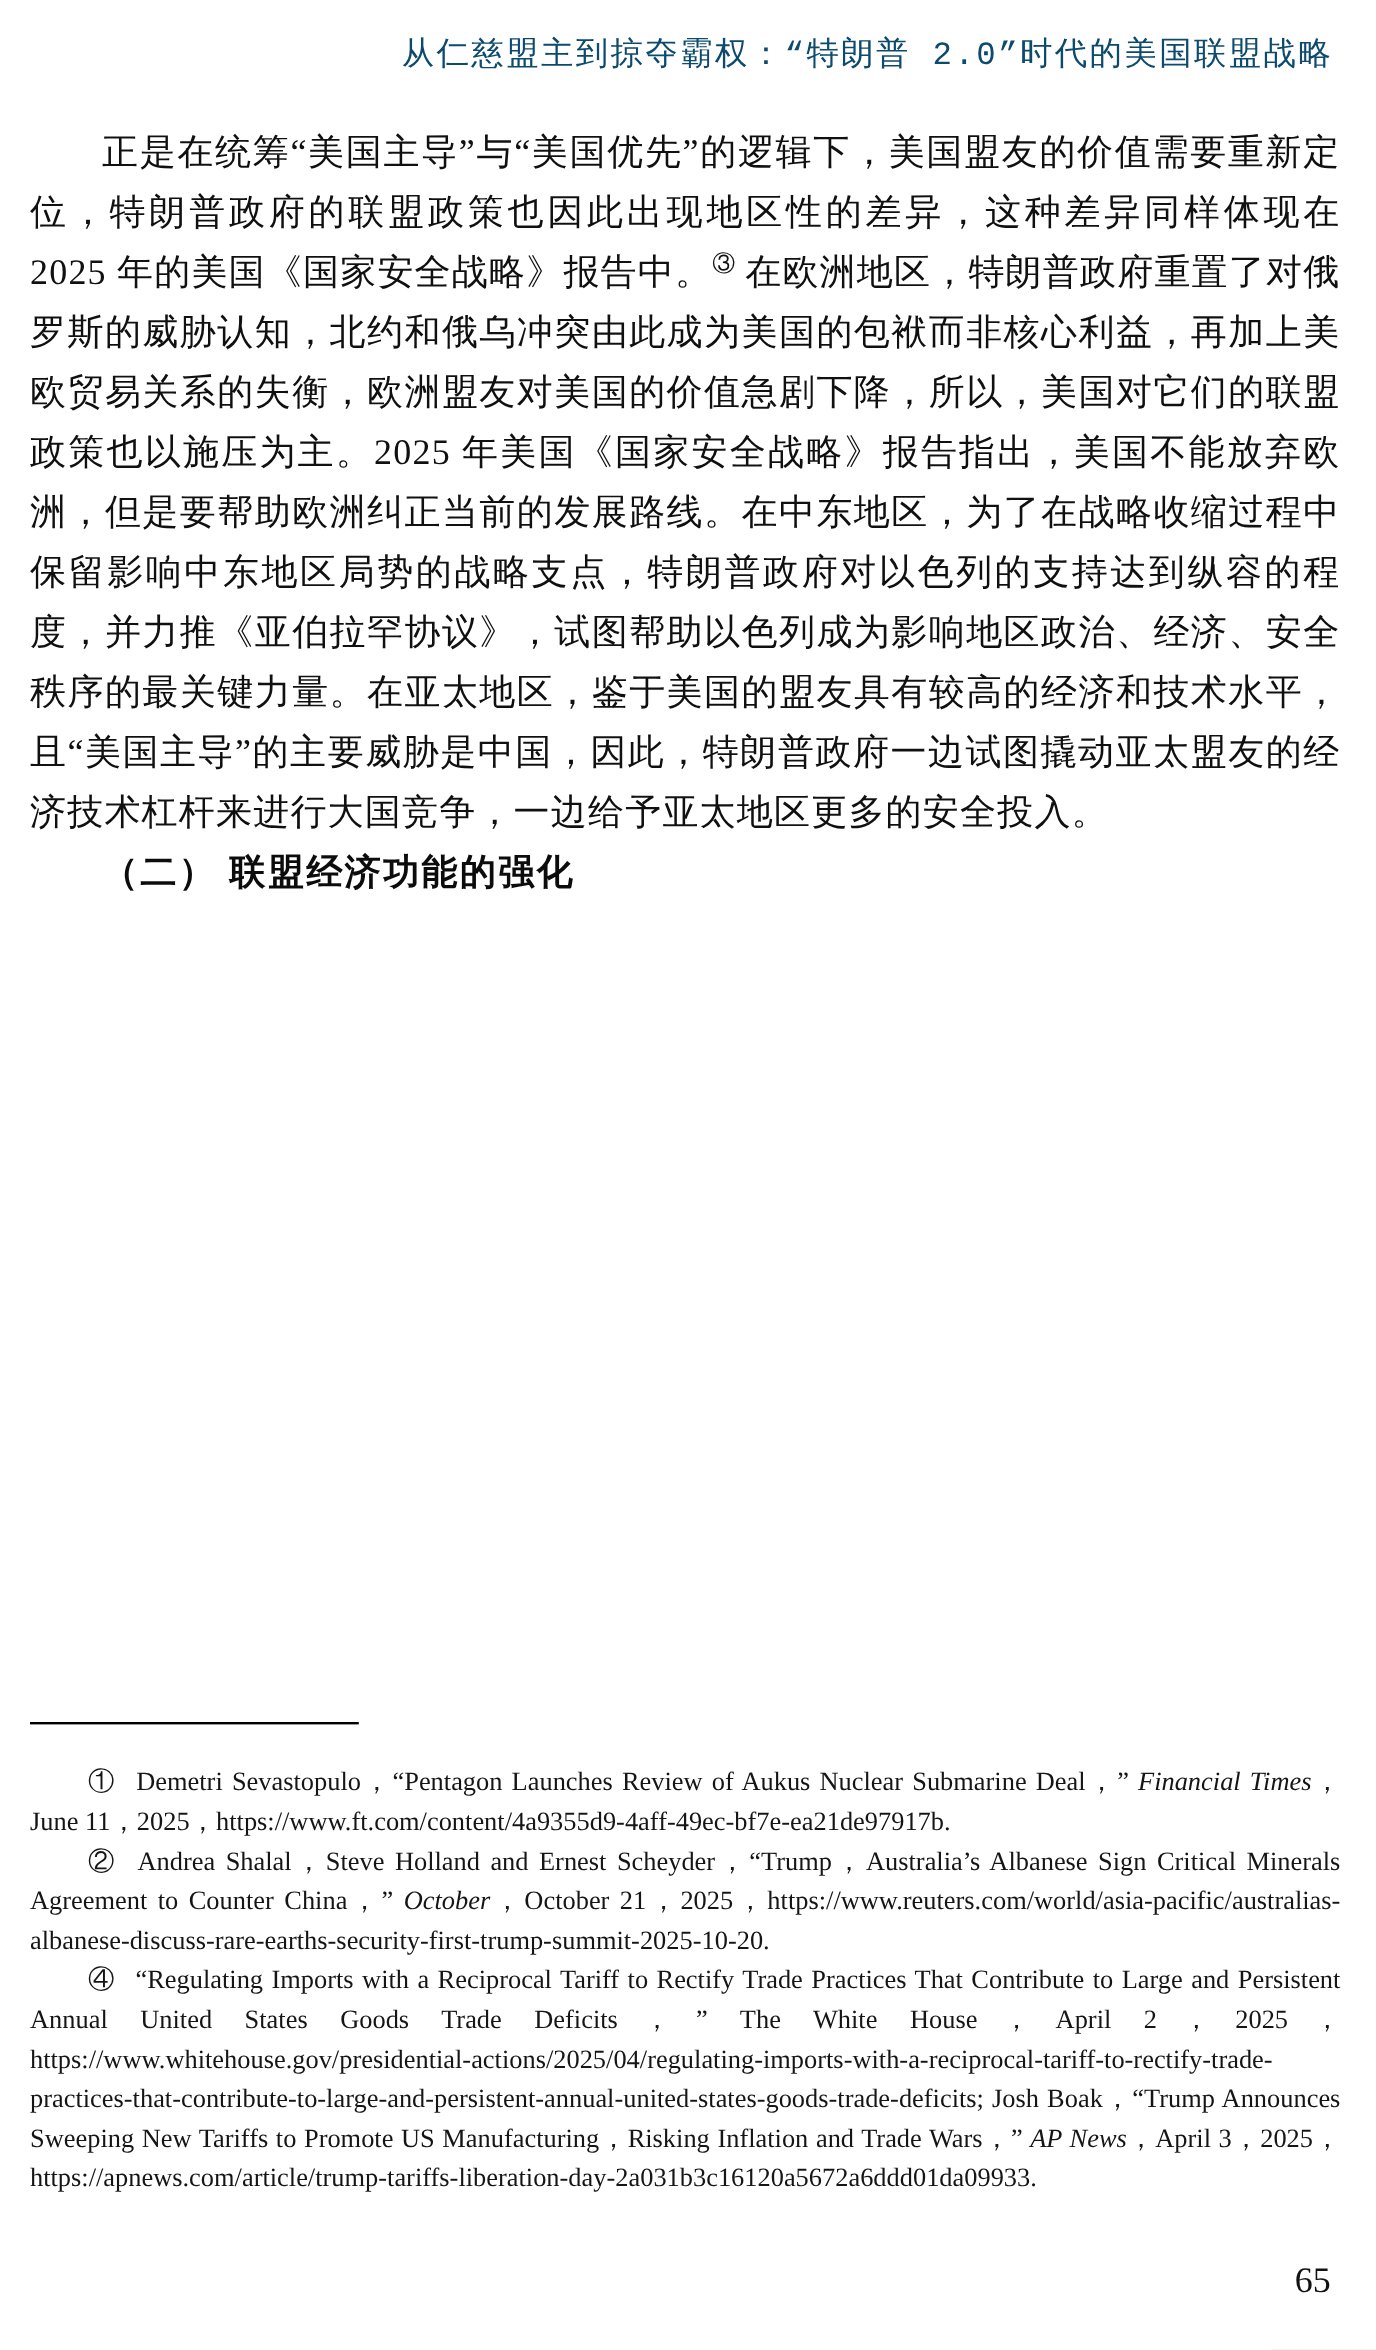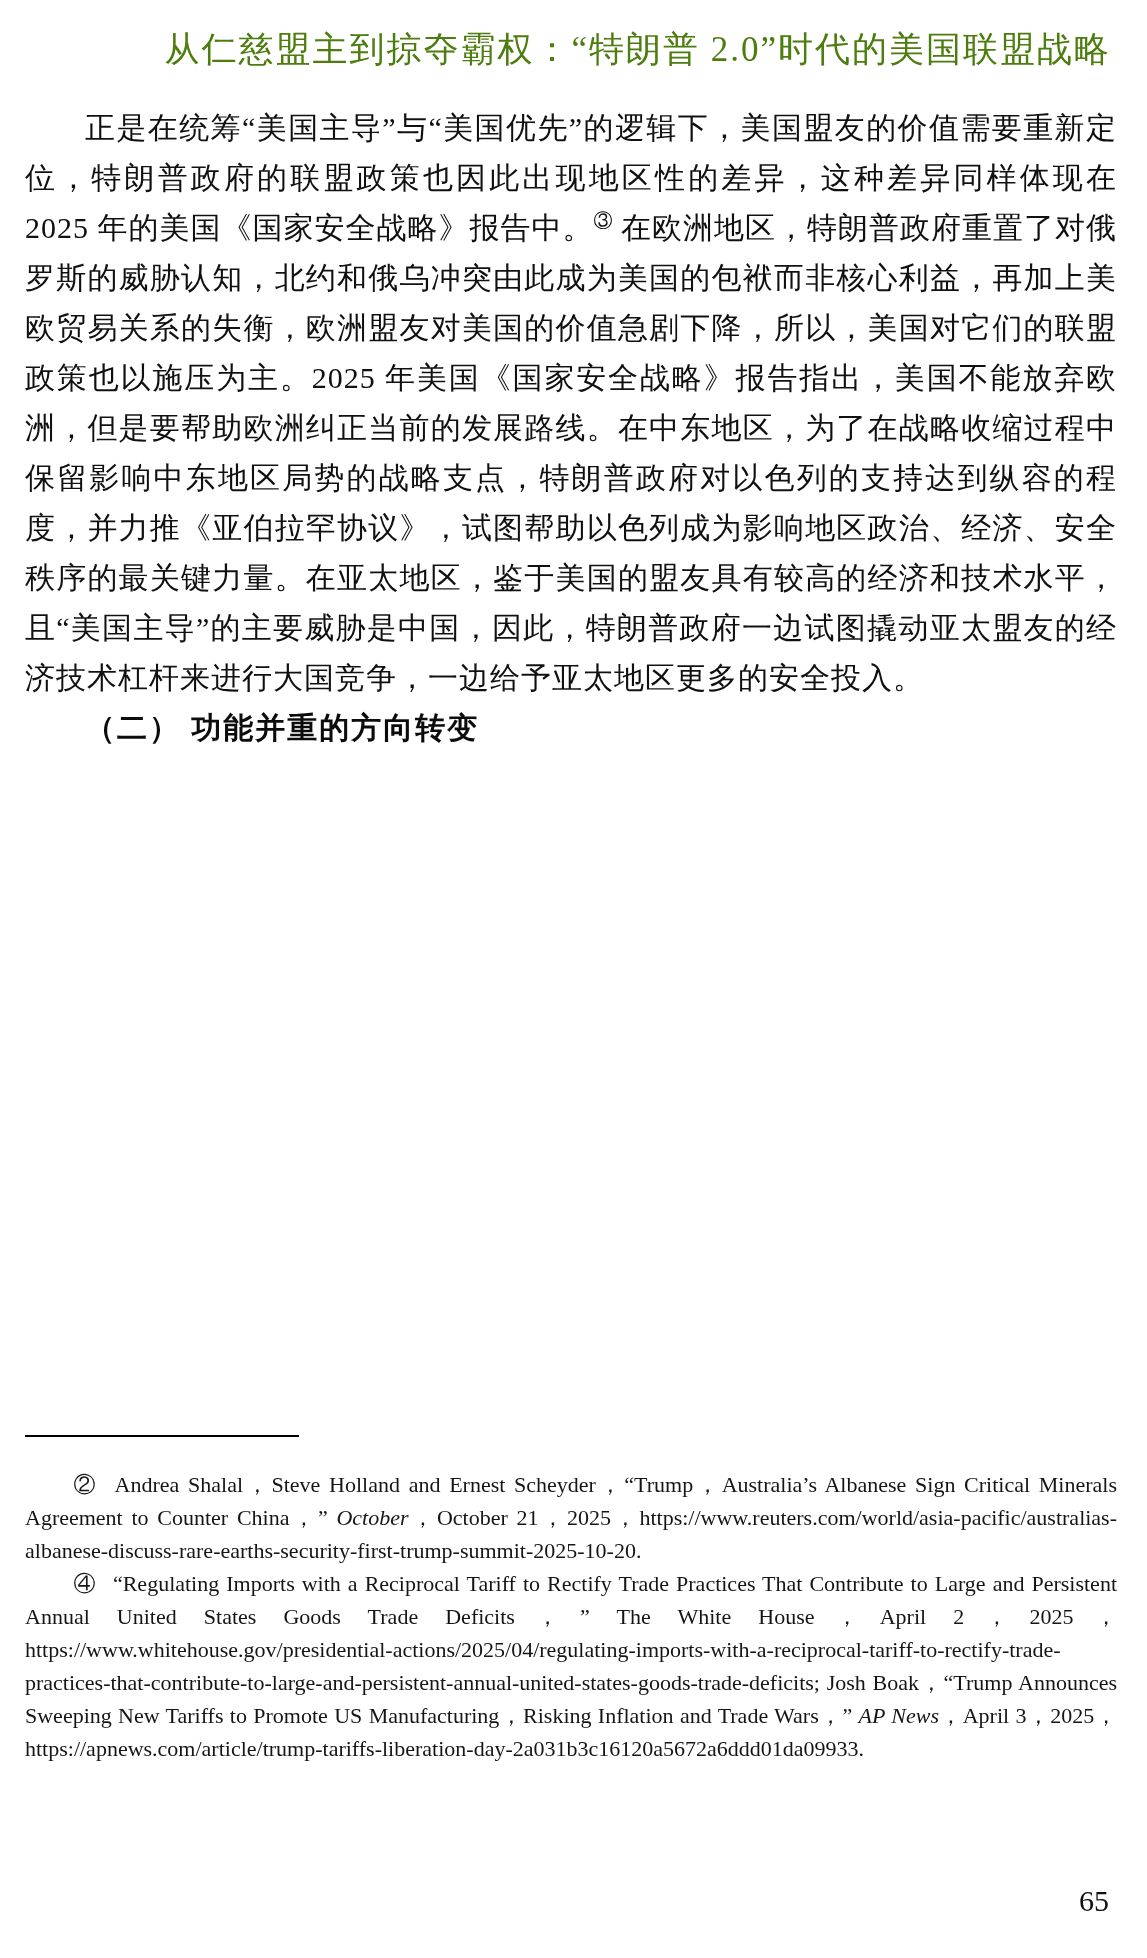--- a/index.html
+++ b/index.html
@@ -9,25 +9,25 @@
     height: 1958px;
     margin: 0 auto;
     background: #ffffff;
     color: #111111;
     overflow: hidden;
   }
   .running-title {
     position: absolute;
     top: 26px;
     right: 36px;
-    font-family: Liberation Serif, serif;
-    font-size: 35px;
+    font-family: Liberation Mono, monospace;
+    font-size: 27px;
     letter-spacing: 2px;
     white-space: nowrap;
-    color: #4d7c0f;
+    color: #0c4a6e;
   }
   .body-blocks {
     position: absolute;
     top: 103px;
     left: 25px;
     width: 1092px;
     font-family: "Liberation Serif", "DejaVu Serif", serif;
     font-size: 30px;
     line-height: 50px;
     text-align: justify;
@@ -84,24 +84,25 @@
   }
 </style>
 </head>
 <body>
 
 <div class="page">
   <div class="running-title">从仁慈盟主到掠夺霸权：“特朗普 2.0”时代的美国联盟战略</div>
 
   <div class="body-blocks">
       <p class="para indent">正是在统筹“美国主导”与“美国优先”的逻辑下，美国盟友的价值需要重新定位，特朗普政府的联盟政策也因此出现地区性的差异，这种差异同样体现在 2025 年的美国《国家安全战略》报告中。<sup>③</sup> 在欧洲地区，特朗普政府重置了对俄罗斯的威胁认知，北约和俄乌冲突由此成为美国的包袱而非核心利益，再加上美欧贸易关系的失衡，欧洲盟友对美国的价值急剧下降，所以，美国对它们的联盟政策也以施压为主。2025 年美国《国家安全战略》报告指出，美国不能放弃欧洲，但是要帮助欧洲纠正当前的发展路线。在中东地区，为了在战略收缩过程中保留影响中东地区局势的战略支点，特朗普政府对以色列的支持达到纵容的程度，并力推《亚伯拉罕协议》，试图帮助以色列成为影响地区政治、经济、安全秩序的最关键力量。在亚太地区，鉴于美国的盟友具有较高的经济和技术水平，且“美国主导”的主要威胁是中国，因此，特朗普政府一边试图撬动亚太盟友的经济技术杠杆来进行大国竞争，一边给予亚太地区更多的安全投入。</p>
-      <h3 class="heading">（二） 功能并重的方向转变</h3>
+      <h3 class="heading">（二） 联盟经济功能的强化</h3>
     </div>
 
   <div class="footnote-sep"></div>
 
   <div class="footnotes">
+      <p class="footnote"><span class="marker">①</span>Demetri Sevastopulo，“Pentagon Launches Review of Aukus Nuclear Submarine Deal，” <span class="it">Financial Times</span>，June 11，2025，https://www.ft.com/content/4a9355d9-4aff-49ec-bf7e-ea21de97917b.</p>
       <p class="footnote"><span class="marker">②</span>Andrea Shalal，Steve Holland and Ernest Scheyder，“Trump，Australia’s Albanese Sign Critical Minerals Agreement to Counter China，” <span class="it">October</span>，October 21，2025，https://www.reuters.com/world/asia-pacific/australias-albanese-discuss-rare-earths-security-first-trump-summit-2025-10-20.</p>
       <p class="footnote"><span class="marker">④</span>“Regulating Imports with a Reciprocal Tariff to Rectify Trade Practices That Contribute to Large and Persistent Annual United States Goods Trade Deficits，” The White House，April 2，2025，https://www.whitehouse.gov/presidential-actions/2025/04/regulating-imports-with-a-reciprocal-tariff-to-rectify-trade-practices-that-contribute-to-large-and-persistent-annual-united-states-goods-trade-deficits; Josh Boak，“Trump Announces Sweeping New Tariffs to Promote US Manufacturing，Risking Inflation and Trade Wars，” <span class="it">AP News</span>，April 3，2025，https://apnews.com/article/trump-tariffs-liberation-day-2a031b3c16120a5672a6ddd01da09933.</p>
     </div>
 
   <div class="page-number">65</div>
 </div>
 
 </body></html>

